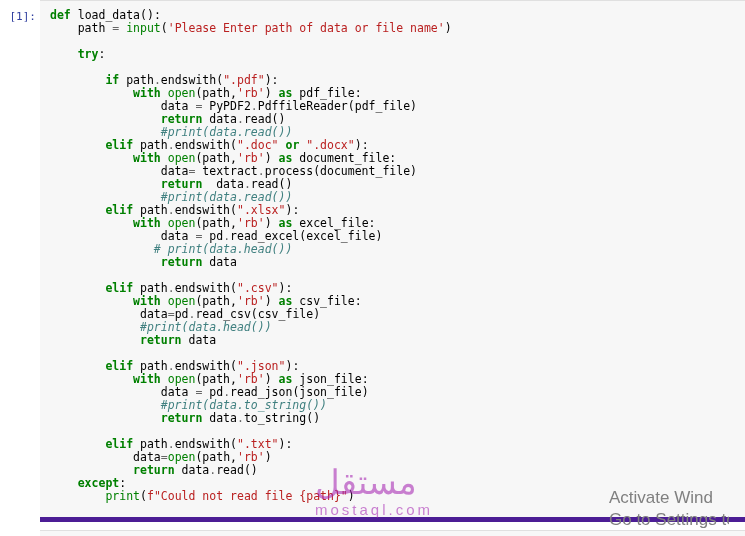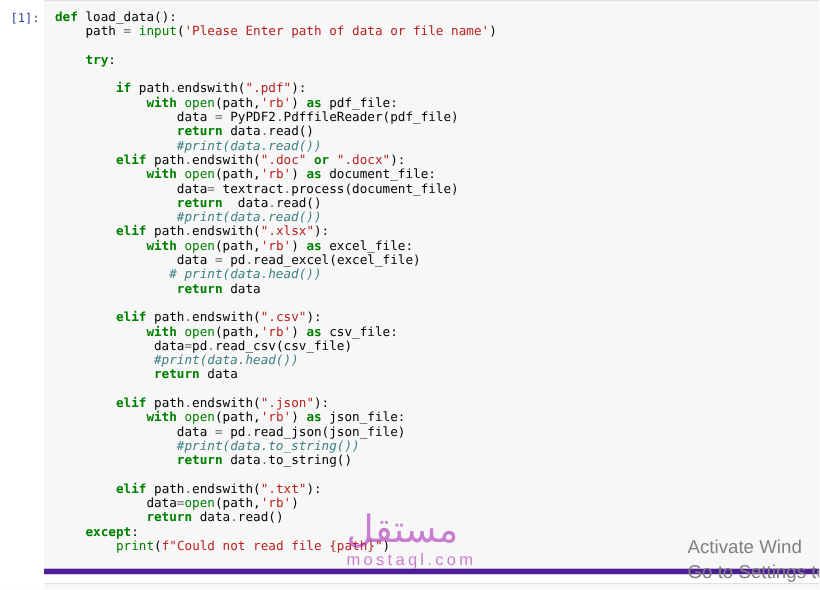--- a/index.html
+++ b/index.html
@@ -81,21 +81,21 @@
     color: #a21caf;
     font-family: Arial, sans-serif;
     text-align: left;
     opacity: 0.55;
     pointer-events: none;
   }
   .wm .big { font-size: 34px; letter-spacing: 2px; line-height: 1; }
   .wm .sml { font-size: 15px; letter-spacing: 3px; margin-top: 2px; }
   .activate {
     position: absolute;
-    right: 0;
+    right: 16px;
     bottom: 6px;
     text-align: left;
     padding-right: 0;
     color: var(--activate-title);
     pointer-events: none;
     font-family: "Segoe UI", sans-serif;
     background: transparent;
     width: 120px;
     overflow: hidden;
     white-space: nowrap;

